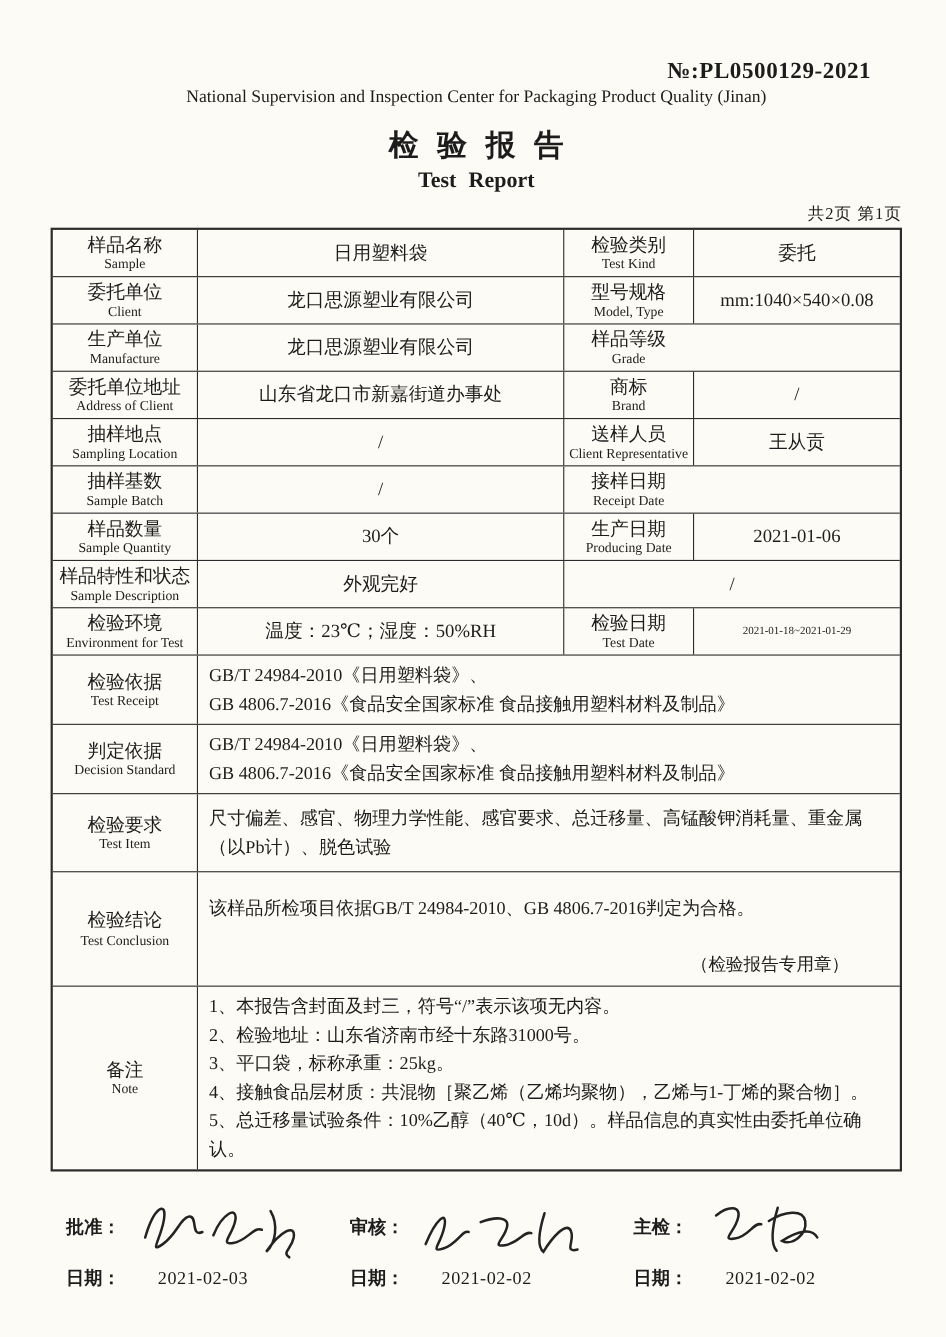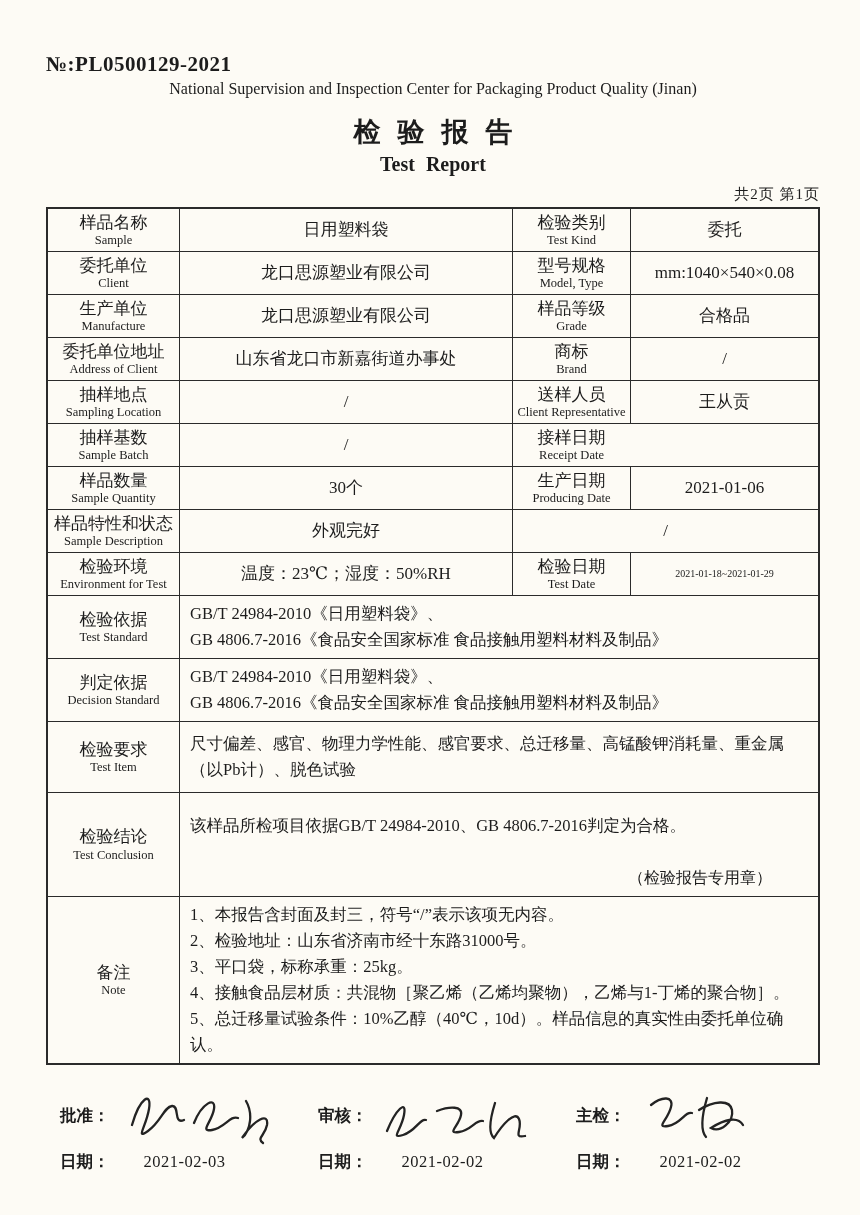--- a/index.html
+++ b/index.html
@@ -10,20 +10,21 @@
     color:#1c1c1c;
   }
   .page {
     position:relative;
     width:860px; height:1215px;
     box-sizing:border-box;
     padding:52px 40px 0 46px;
     overflow:hidden;
   }
   .report-no {
+    text-align:right;
     padding-right:28px;
     font-size:21px;
     font-weight:700;
     letter-spacing:0.5px;
   }
   .title-cn {
     margin:8px 0 0 0;
     text-align:center;
     font-size:31px;
     font-weight:700;
@@ -155,21 +156,20 @@
     <div class="row info">
       <div class="cell c1 label">
         <div class="cn">生产单位</div>
         <div class="en">Manufacture</div>
       </div>
       <div class="cell c2 value">龙口思源塑业有限公司</div>
       <div class="cell c3 label">
         <div class="cn">样品等级</div>
         <div class="en">Grade</div>
       </div>
-      <div class="cell c4 value">合格品</div>
     </div>
 
     <div class="row info">
       <div class="cell c1 label">
         <div class="cn">委托单位地址</div>
         <div class="en">Address of Client</div>
       </div>
       <div class="cell c2 value">山东省龙口市新嘉街道办事处</div>
       <div class="cell c3 label">
         <div class="cn">商标</div>
@@ -234,21 +234,21 @@
       <div class="cell c3 label">
         <div class="cn">检验日期</div>
         <div class="en">Test Date</div>
       </div>
       <div class="cell c4 value v-small">2021-01-18~2021-01-29</div>
     </div>
 
     <div class="row std">
       <div class="cell c1 label">
         <div class="cn">检验依据</div>
-        <div class="en">Test Standard</div>
+        <div class="en">Test Receipt</div>
       </div>
       <div class="cell cspan span-content">
         <span class="note-line">GB/T 24984-2010《日用塑料袋》、</span>
         <span class="note-line">GB 4806.7-2016《食品安全国家标准 食品接触用塑料材料及制品》</span>
       </div>
     </div>
 
     <div class="row std">
       <div class="cell c1 label">
         <div class="cn">判定依据</div>

